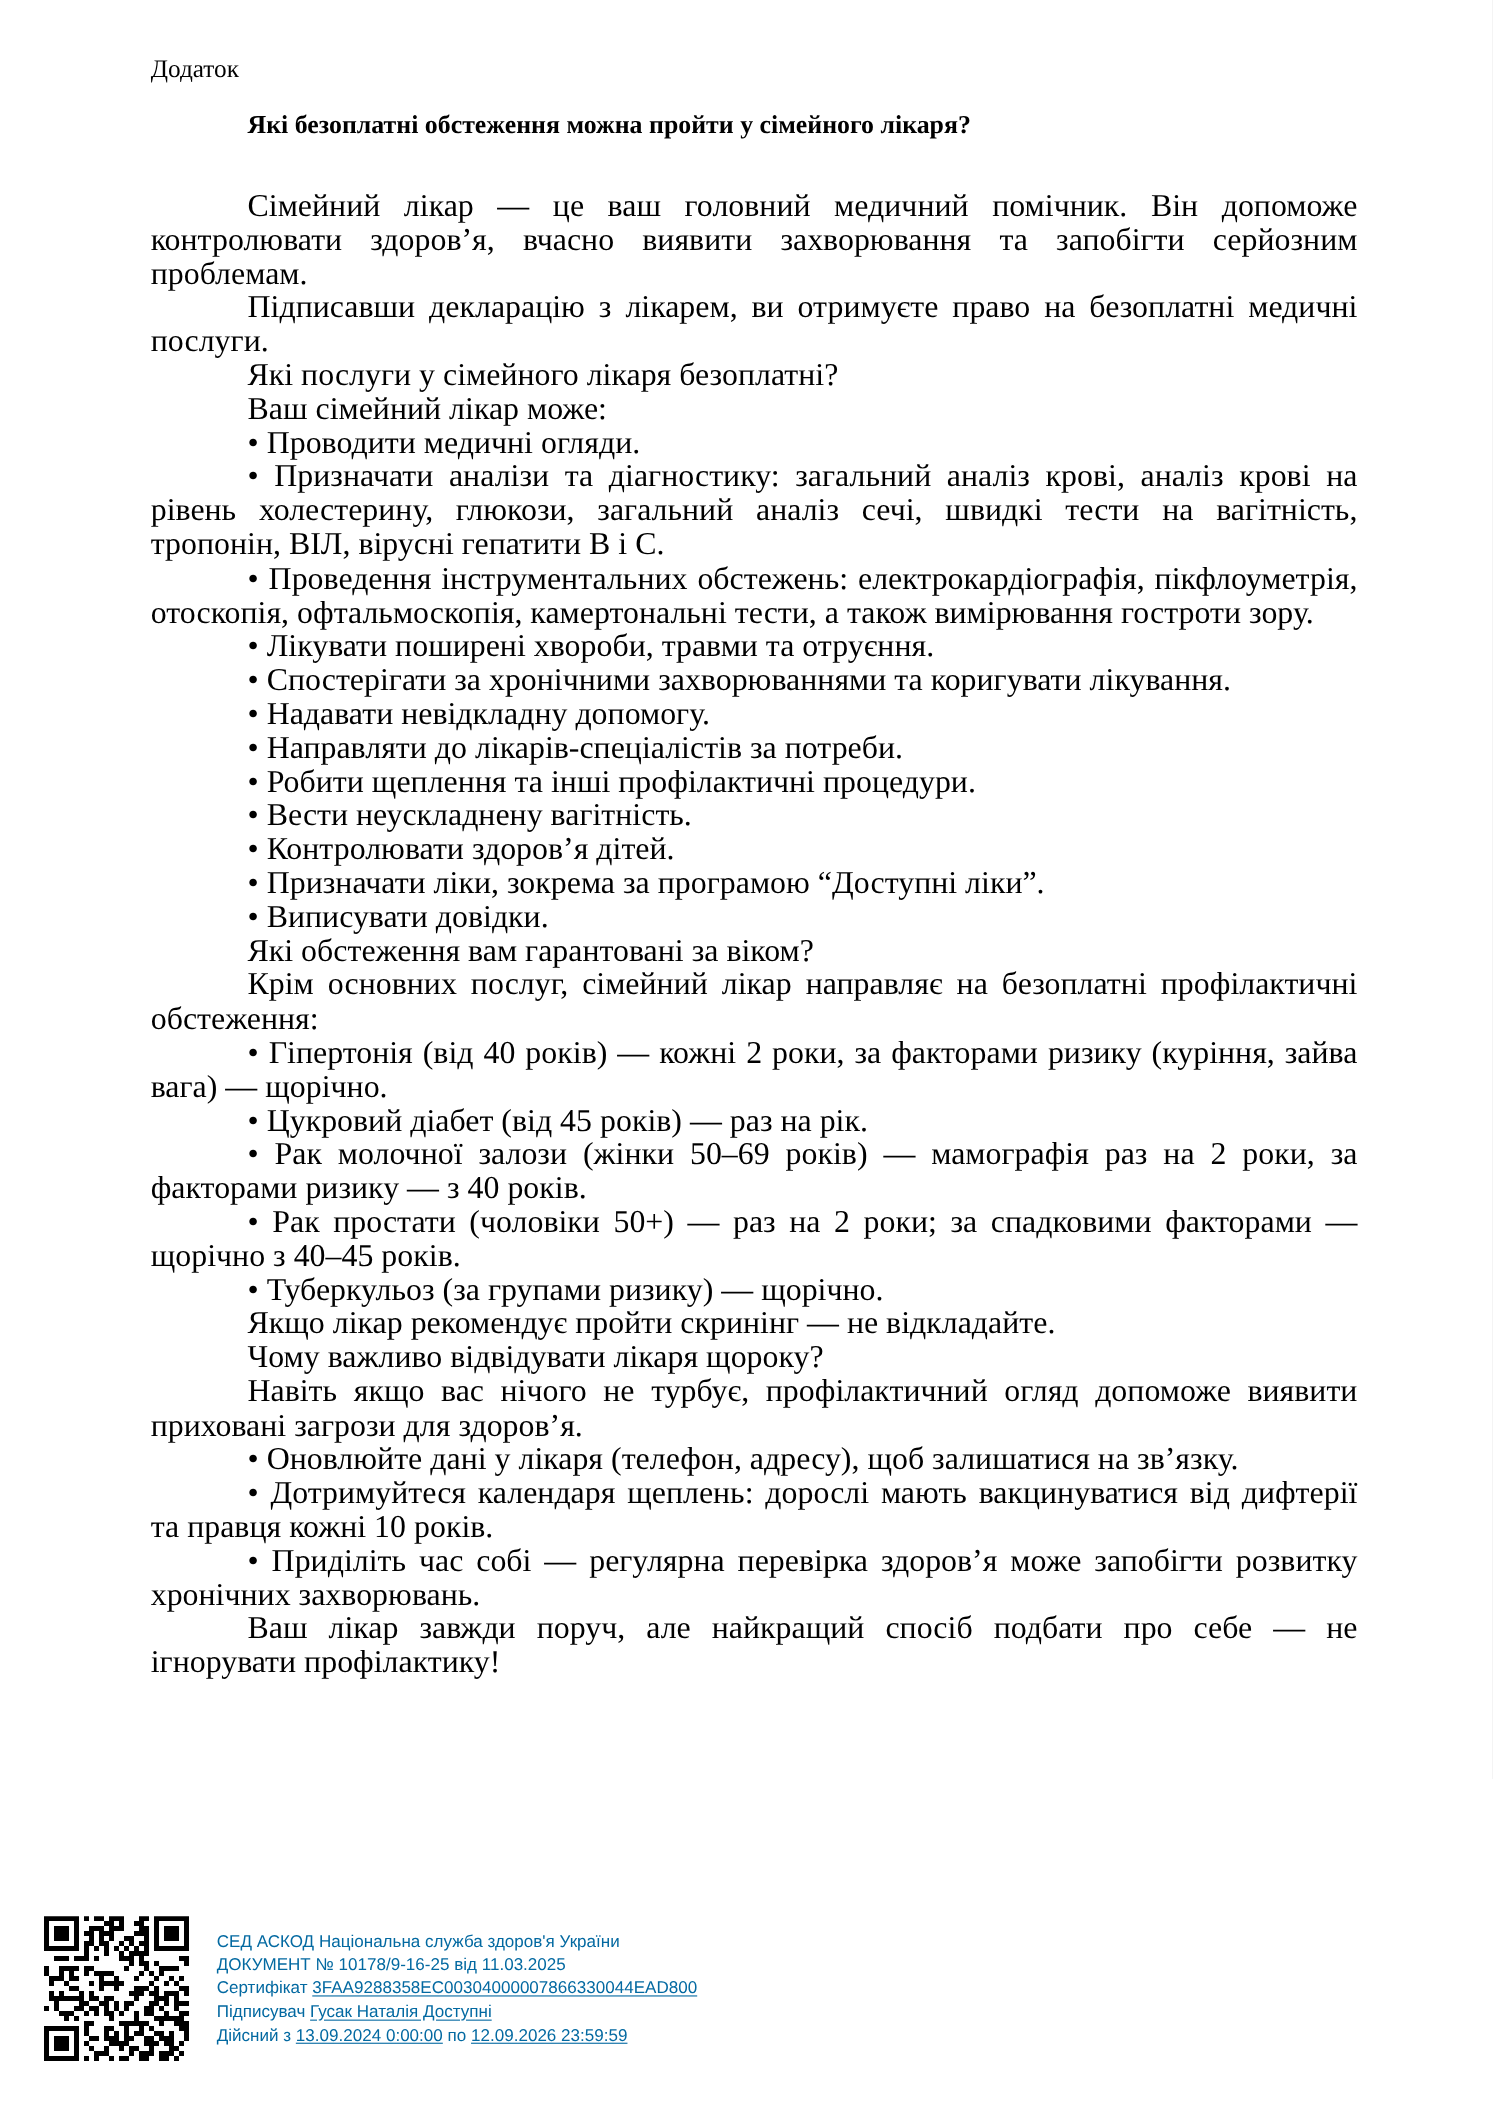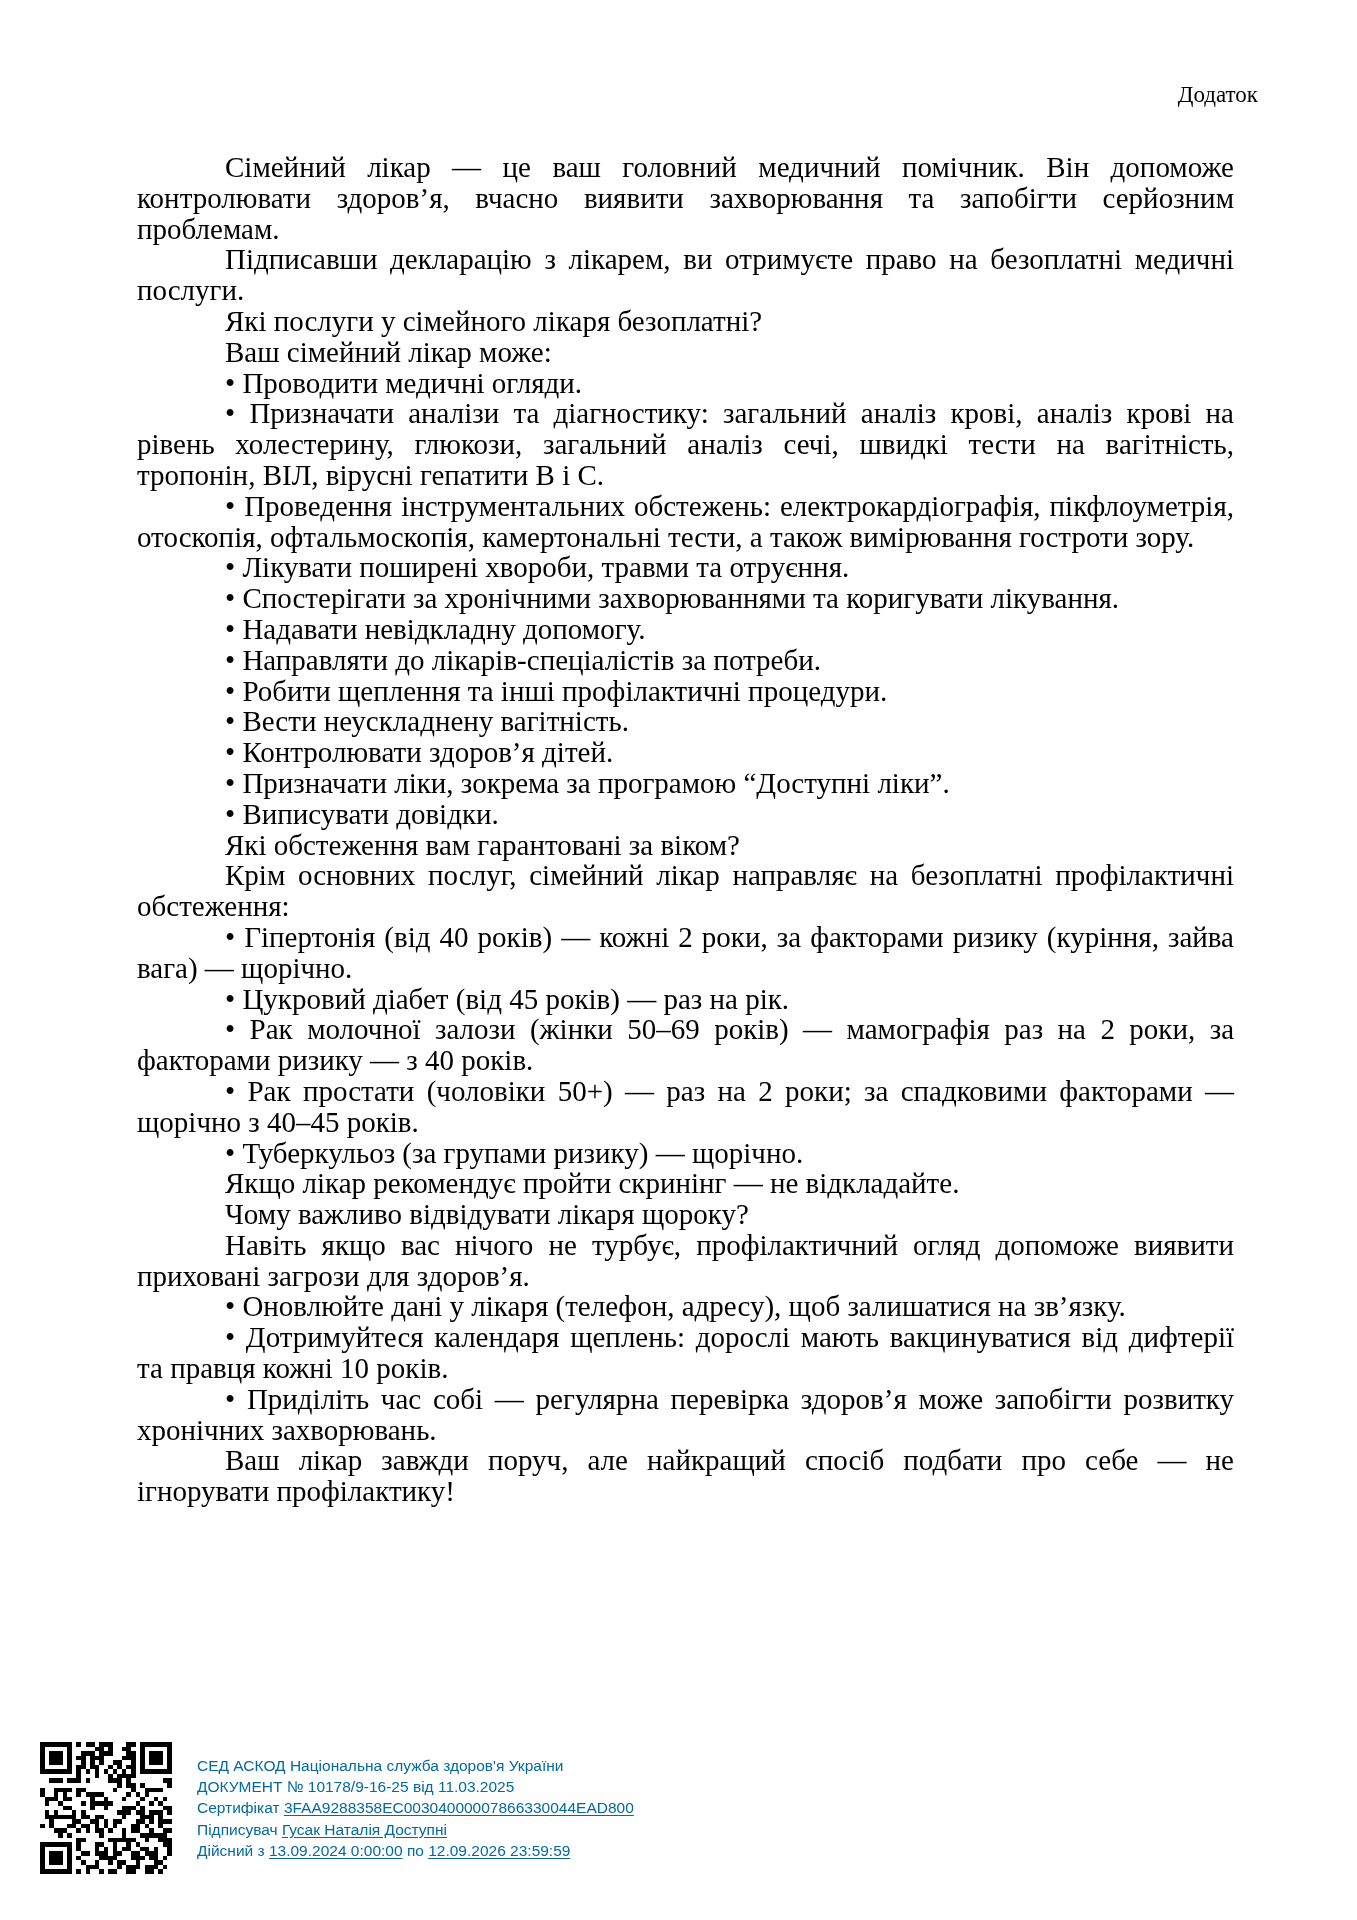--- a/index.html
+++ b/index.html
@@ -7,23 +7,22 @@
     position:relative;
     width:1357px;height:1920px;
     margin:0 auto;
     background:#ffffff;
     font-family:"Liberation Serif",serif;
     color:#000;
     overflow:hidden;
   }
   .content{padding:0 123px 0 137px;}
   .appendix{
-    padding-top:80px;
+    padding-top:48px;
     margin:0 -24px 0 0;
-    text-align:right;
     font-size:23px;line-height:30px;
   }
   .doc-title{
     margin:21px 0 0 0;
     font-weight:bold;
     font-size:23.5px;line-height:31px;
     text-indent:88px;
   }
   .para{
     margin:0;
@@ -41,20 +40,21 @@
   .sig{font-size:15.5px;line-height:21.3px;color:#0369a1;}
   .sig p{margin:0;white-space:nowrap;}
   .u{text-decoration:underline;text-underline-offset:2px;}
 </style>
 </head>
 <body>
 
 <div class="page">
   <div class="content">
     <div class="appendix">Додаток</div>
+    <p class="doc-title">Які безоплатні обстеження можна пройти у сімейного лікаря?</p>
     <div id="doc-body">
         <p class="para first"><span>Сімейний лікар — це ваш головний медичний помічник. Він допоможе контролювати здоров’я, вчасно виявити захворювання та запобігти серйозним проблемам.</span></p>
         <p class="para"><span>Підписавши декларацію з лікарем, ви отримуєте право на безоплатні медичні послуги.</span></p>
         <p class="para"><span>Які послуги у сімейного лікаря безоплатні?</span></p>
         <p class="para"><span>Ваш сімейний лікар може:</span></p>
         <p class="para"><span>• </span><span>Проводити медичні огляди.</span></p>
         <p class="para"><span>• </span><span>Призначати аналізи та діагностику: загальний аналіз крові, аналіз крові на рівень холестерину, глюкози, загальний аналіз сечі, швидкі тести на вагітність, тропонін, ВІЛ, вірусні гепатити В і С.</span></p>
         <p class="para"><span>• </span><span>Проведення інструментальних обстежень: електрокардіографія, пікфлоуметрія, отоскопія, офтальмоскопія, камертональні тести, а також вимірювання гостроти зору.</span></p>
         <p class="para"><span>• </span><span>Лікувати поширені хвороби, травми та отруєння.</span></p>
         <p class="para"><span>• </span><span>Спостерігати за хронічними захворюваннями та коригувати лікування.</span></p>

